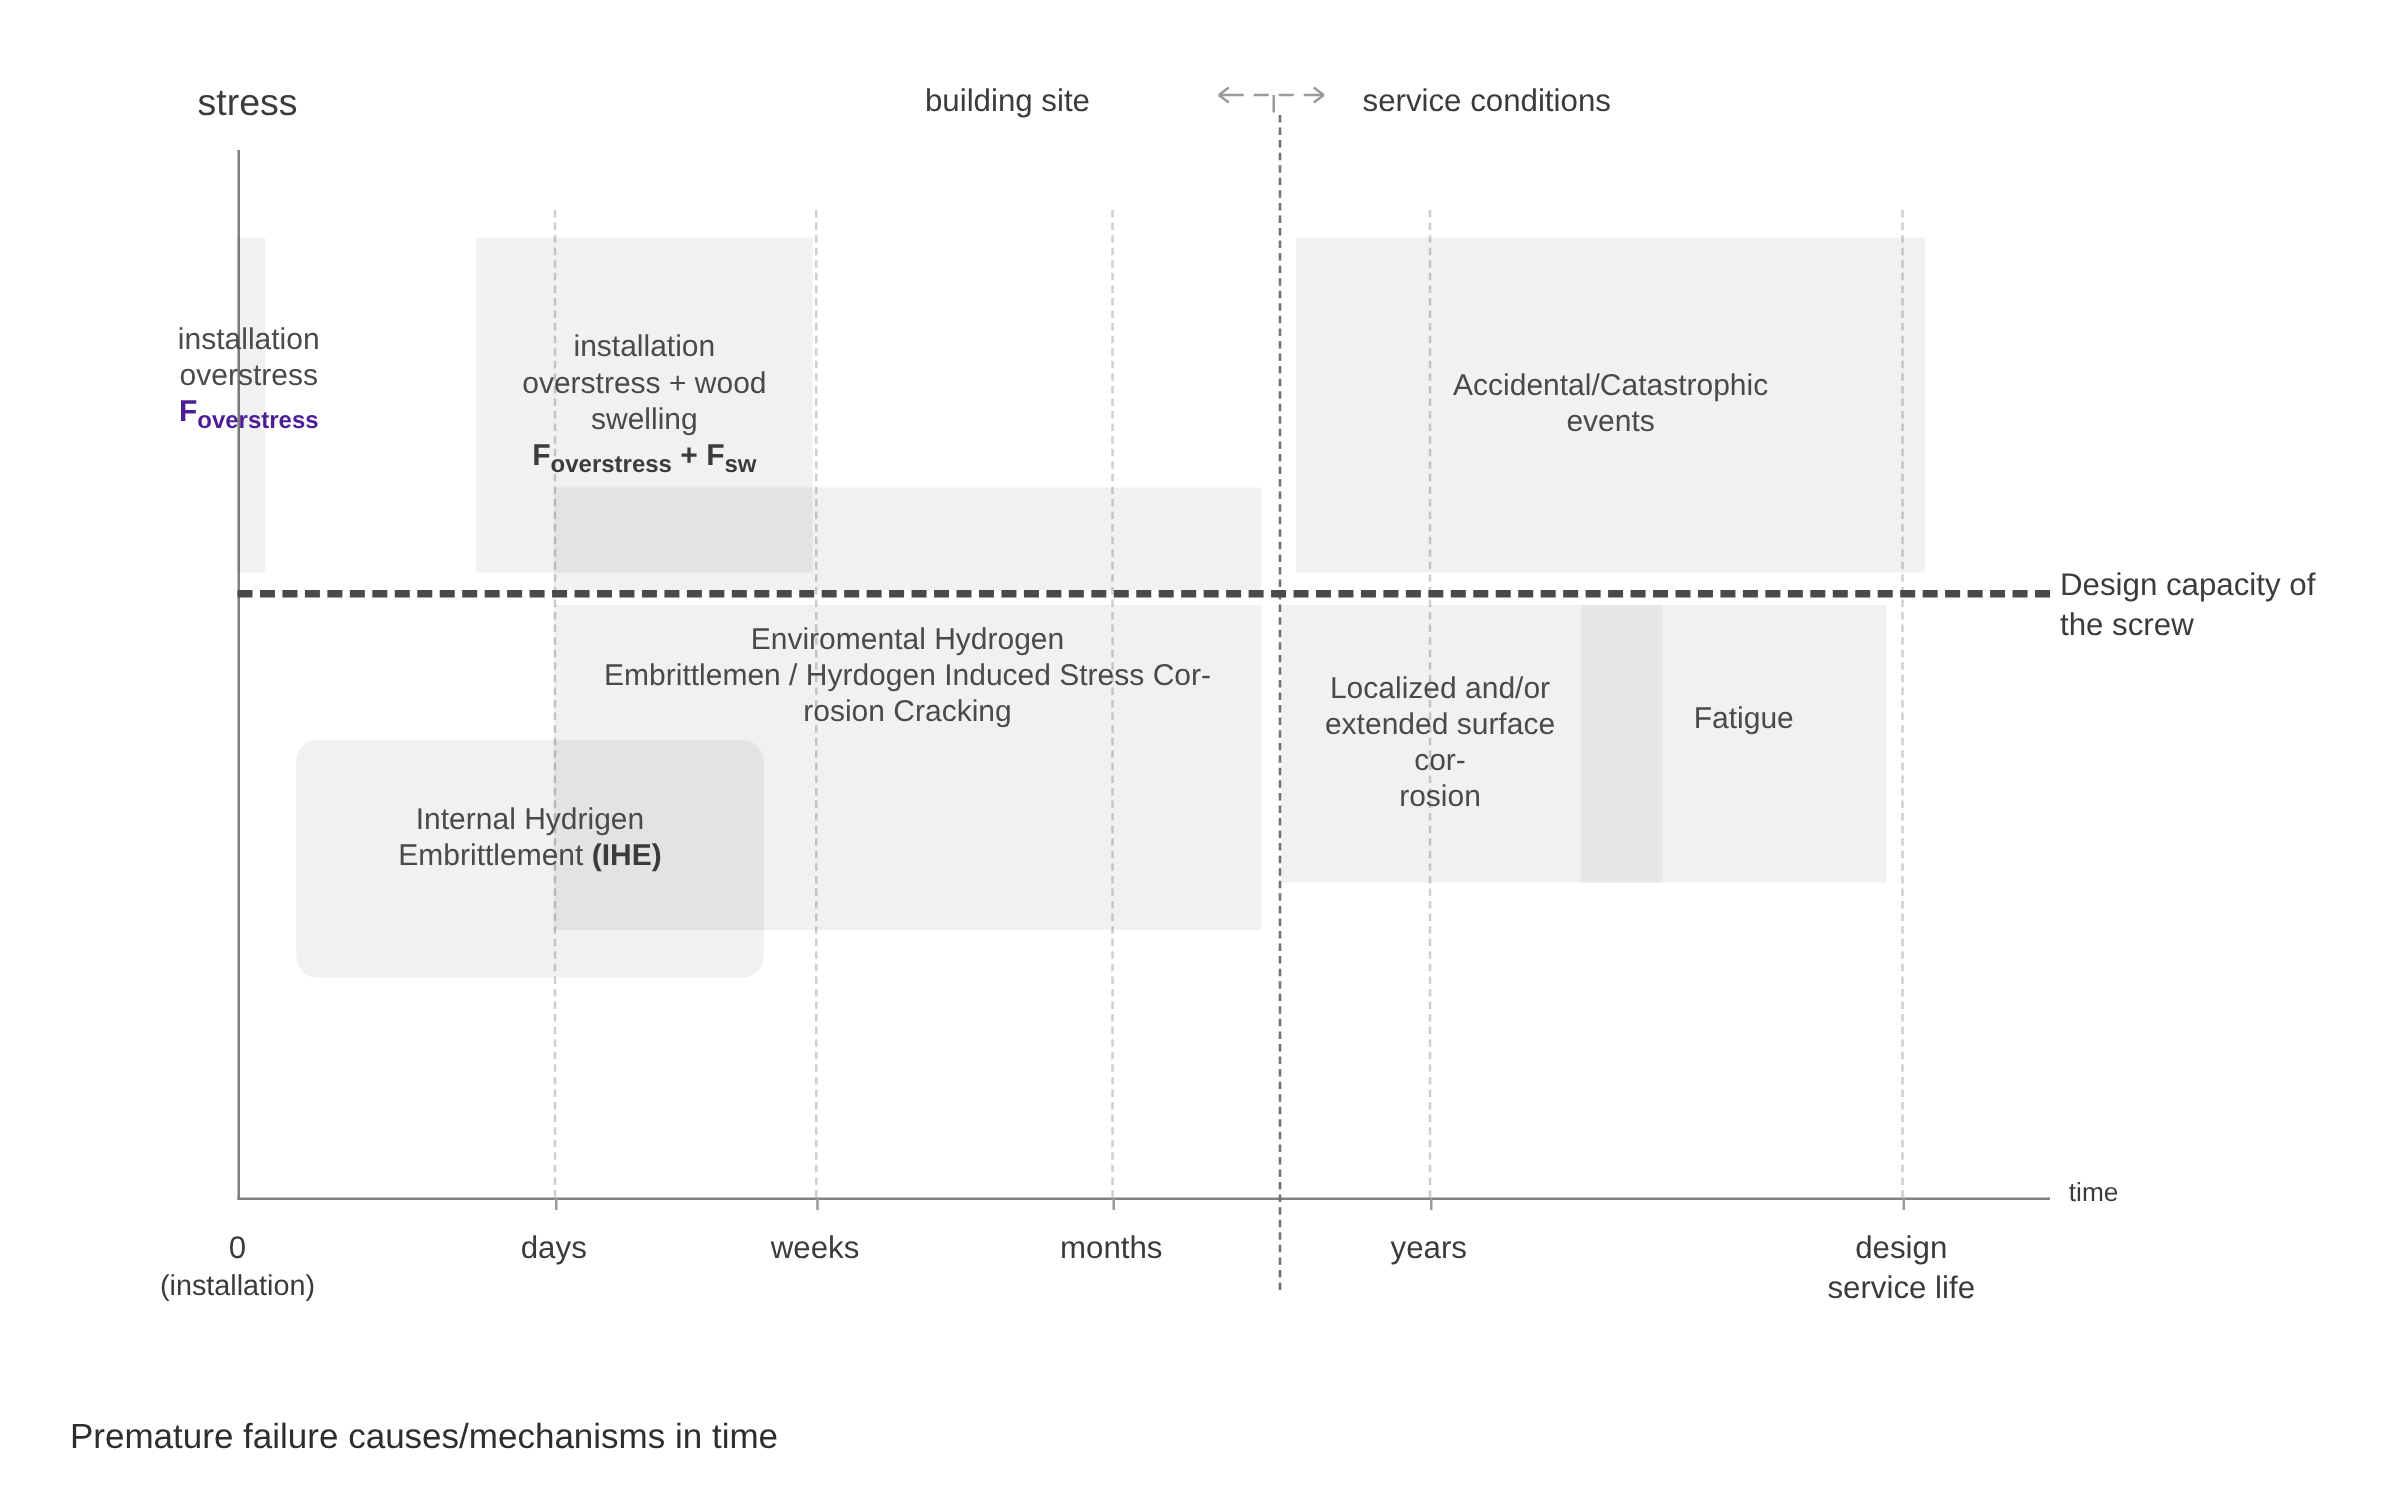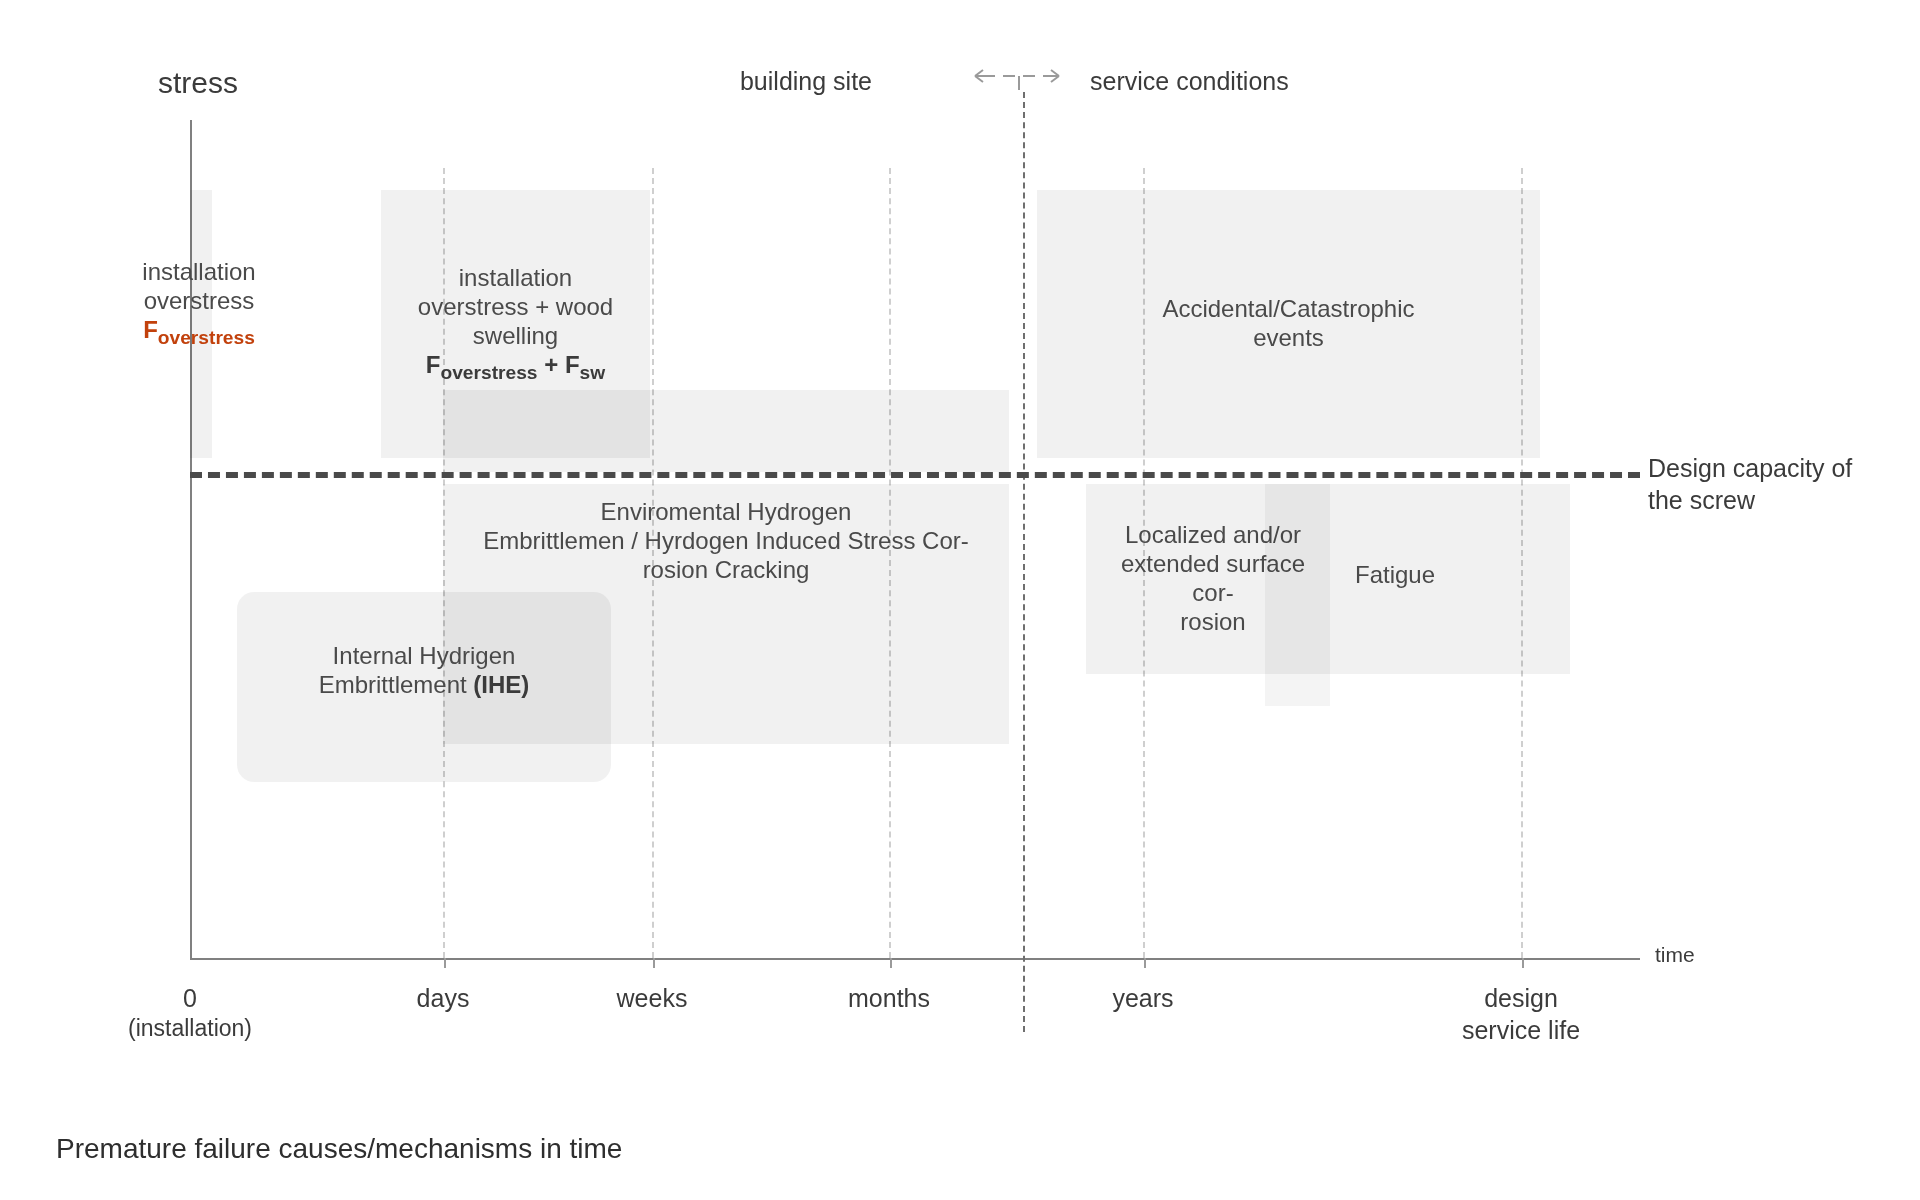--- a/index.html
+++ b/index.html
@@ -152,21 +152,21 @@
   
   .left-note {
     position: absolute;
     left: 124px; top: 258px;
     width: 150px;
     text-align: center;
     font-size: 24px;
     line-height: 1.20;
     color: #4a4a4a;
   }
-  .left-note b { font-weight: bold; color: #c2410c; }
+  .left-note b { font-weight: bold; color: #4c1d95; }
   sub { font-size: 0.80em; }
 </style>
 </head>
 <body>
 
 <div id="stage">
 
   <div class="phase-row phase-left">
     <span>building site</span>
   </div>
@@ -245,21 +245,21 @@
     </div>
   </div>
 
   <div class="block" style="left:237px; top:592px; width:374px; height:190px; align-items:flex-start; padding-top:50px;border-radius:17px;">
     <div>
       <span class="block-label">Internal Hydrigen</span>
       <span class="block-label"><span>Embrittlement </span><b>(IHE)</b></span>
     </div>
   </div>
 
-  <div class="block" style="left:1086px; top:484px; width:484px; height:190px;">
+  <div class="block" style="left:1025px; top:484px; width:484px; height:222px;">
     <div style="width:230px; margin-right:230px;">
       <span class="block-label">Localized and/or</span>
       <span class="block-label">extended surface cor-</span>
       <span class="block-label">rosion</span>
     </div>
   </div>
 
   <div class="block" style="left:1265px; top:484px; width:65px; height:222px; background:rgba(0,0,0,0.045);"></div>
   <div class="block" style="left:1330px; top:555px; width:130px; height:40px; background:transparent;">
     <span class="block-label">Fatigue</span>

